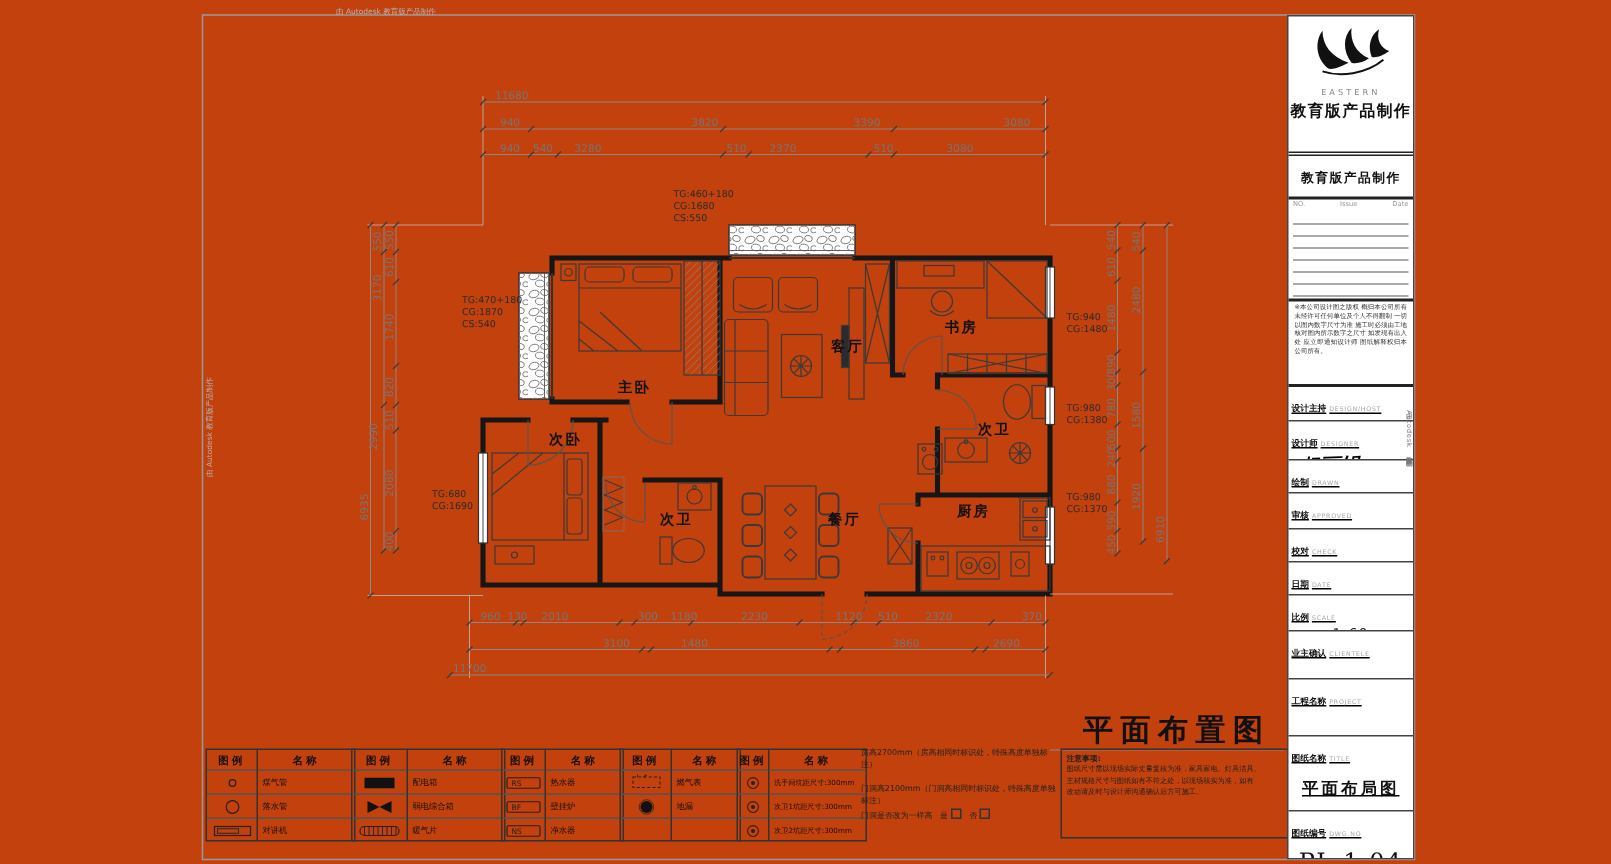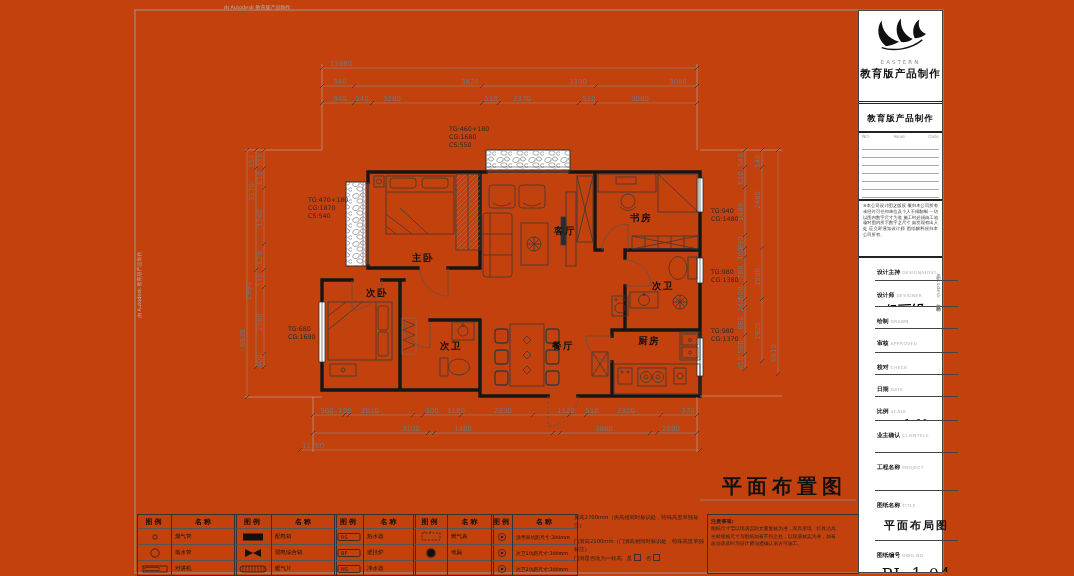--- a/index.html
+++ b/index.html
@@ -5,21 +5,21 @@
   html,body{margin:0;padding:0;background:#fff;}
   .sheet{position:relative;width:1074px;height:576px;background:#c2410c;overflow:hidden;
          font-family:"DejaVu Sans",sans-serif;}
   svg text{user-select:none;}
   .dim{font:7px "DejaVu Sans",sans-serif;fill:#767676;}
   .anno{font:6.3px "DejaVu Sans",sans-serif;fill:#2b2b2b;}
   .rlabel{font:bold 9.5px "DejaVu Sans",sans-serif;fill:#111;letter-spacing:1.5px;}
   .bigtitle{font:bold 20px "DejaVu Sans",sans-serif;fill:#111;letter-spacing:5px;}
   .wm{font:5px "DejaVu Sans",sans-serif;fill:#b5b5b5;}
   
-  .legend{position:absolute;left:137px;top:514px;width:718px;height:60px;font-family:"DejaVu Sans",sans-serif;}
+  .legend{position:absolute;left:137px;top:499px;width:718px;height:60px;font-family:"DejaVu Sans",sans-serif;}
   .lgroup{position:absolute;top:0;height:60px;display:flex;border-top:1px solid #333;border-bottom:1px solid #333;}
   .lcol{display:flex;flex-direction:column;border-left:1px solid #333;}
   .lcol:last-child{border-right:1px solid #333;}
   .lcell{flex:0 0 14px;display:flex;align-items:center;justify-content:center;border-bottom:1px solid #555;overflow:hidden;}
   .lcell.hd{font-weight:bold;font-size:7px;letter-spacing:2px;color:#111;}
   .lcell.nm{justify-content:flex-start;padding-left:3px;font-size:5.5px;color:#111;letter-spacing:0;}
   .lcell:last-child{border-bottom:none;flex:0 0 15px;}
   .lcell{flex:0 0 15px;}
   .lcell.hd{flex:0 0 13px;}
   .notesmid{position:absolute;left:437px;top:0;width:132px;height:60px;font-size:5.3px;color:#222;line-height:1.5;}
@@ -34,21 +34,21 @@
   .logo-sec{top:0;height:93px;border-bottom:3px double #222;text-align:center;}
   .logo-en{font-size:5.5px;color:#8a8a8a;letter-spacing:2px;display:block;margin-top:-2px;}
   .logo-cn{font-size:10.5px;font-weight:bold;color:#111;letter-spacing:1px;display:block;margin-top:2px;}
   .branch-sec{top:96px;height:26px;border-bottom:2px solid #222;display:flex;align-items:center;justify-content:center;
               font-size:8.5px;font-weight:bold;color:#111;letter-spacing:1px;}
   .rev-sec{top:122px;height:68px;border-bottom:2px solid #222;padding:1px 3px;}
   .rev-hd{font-size:4.5px;color:#9a9a9a;display:flex;justify-content:space-between;}
   .rev-lines{margin-top:3px;height:56px;background:repeating-linear-gradient(to bottom,transparent 0 7px,#aaa 7px 8px);}
   .disc-sec{top:190px;height:57px;border-bottom:2px solid #222;padding:2px 4px;font-size:4.3px;color:#333;
             line-height:1.35;text-align:justify;overflow:hidden;}
-  .tb-row{position:absolute;left:16px;width:100%;box-sizing:border-box;border-bottom:1px solid #444;padding:1px 2px;overflow:hidden;}
+  .tb-row{position:absolute;left:0;width:100%;box-sizing:border-box;border-bottom:1px solid #444;padding:1px 2px;overflow:hidden;text-decoration:underline;}
   .tb-zh{font-size:5.8px;font-weight:bold;color:#111;white-space:nowrap;}
   .tb-en{font-size:4.2px;color:#a8a8a8;margin-left:2px;white-space:nowrap;letter-spacing:.5px;}
   .sig{font-family:"DejaVu Serif",serif;font-style:italic;font-weight:bold;font-size:13px;color:#000;
        transform:rotate(-2deg);margin:0 0 0 6px;}
   .scaleval{font-size:9px;color:#222;text-align:center;margin-top:1px;letter-spacing:1px;}
   .titleval{font-size:11px;color:#111;text-align:center;margin-top:7px;letter-spacing:2px;font-weight:bold;}
   .dwgval{font-size:16px;color:#111;text-align:center;margin-top:4px;letter-spacing:1px;font-family:"DejaVu Serif",serif;}
   .sidewm{position:absolute;right:1px;top:260px;writing-mode:vertical-rl;font-size:4.5px;color:#777;letter-spacing:.5px;}
 </style>
 </head>

